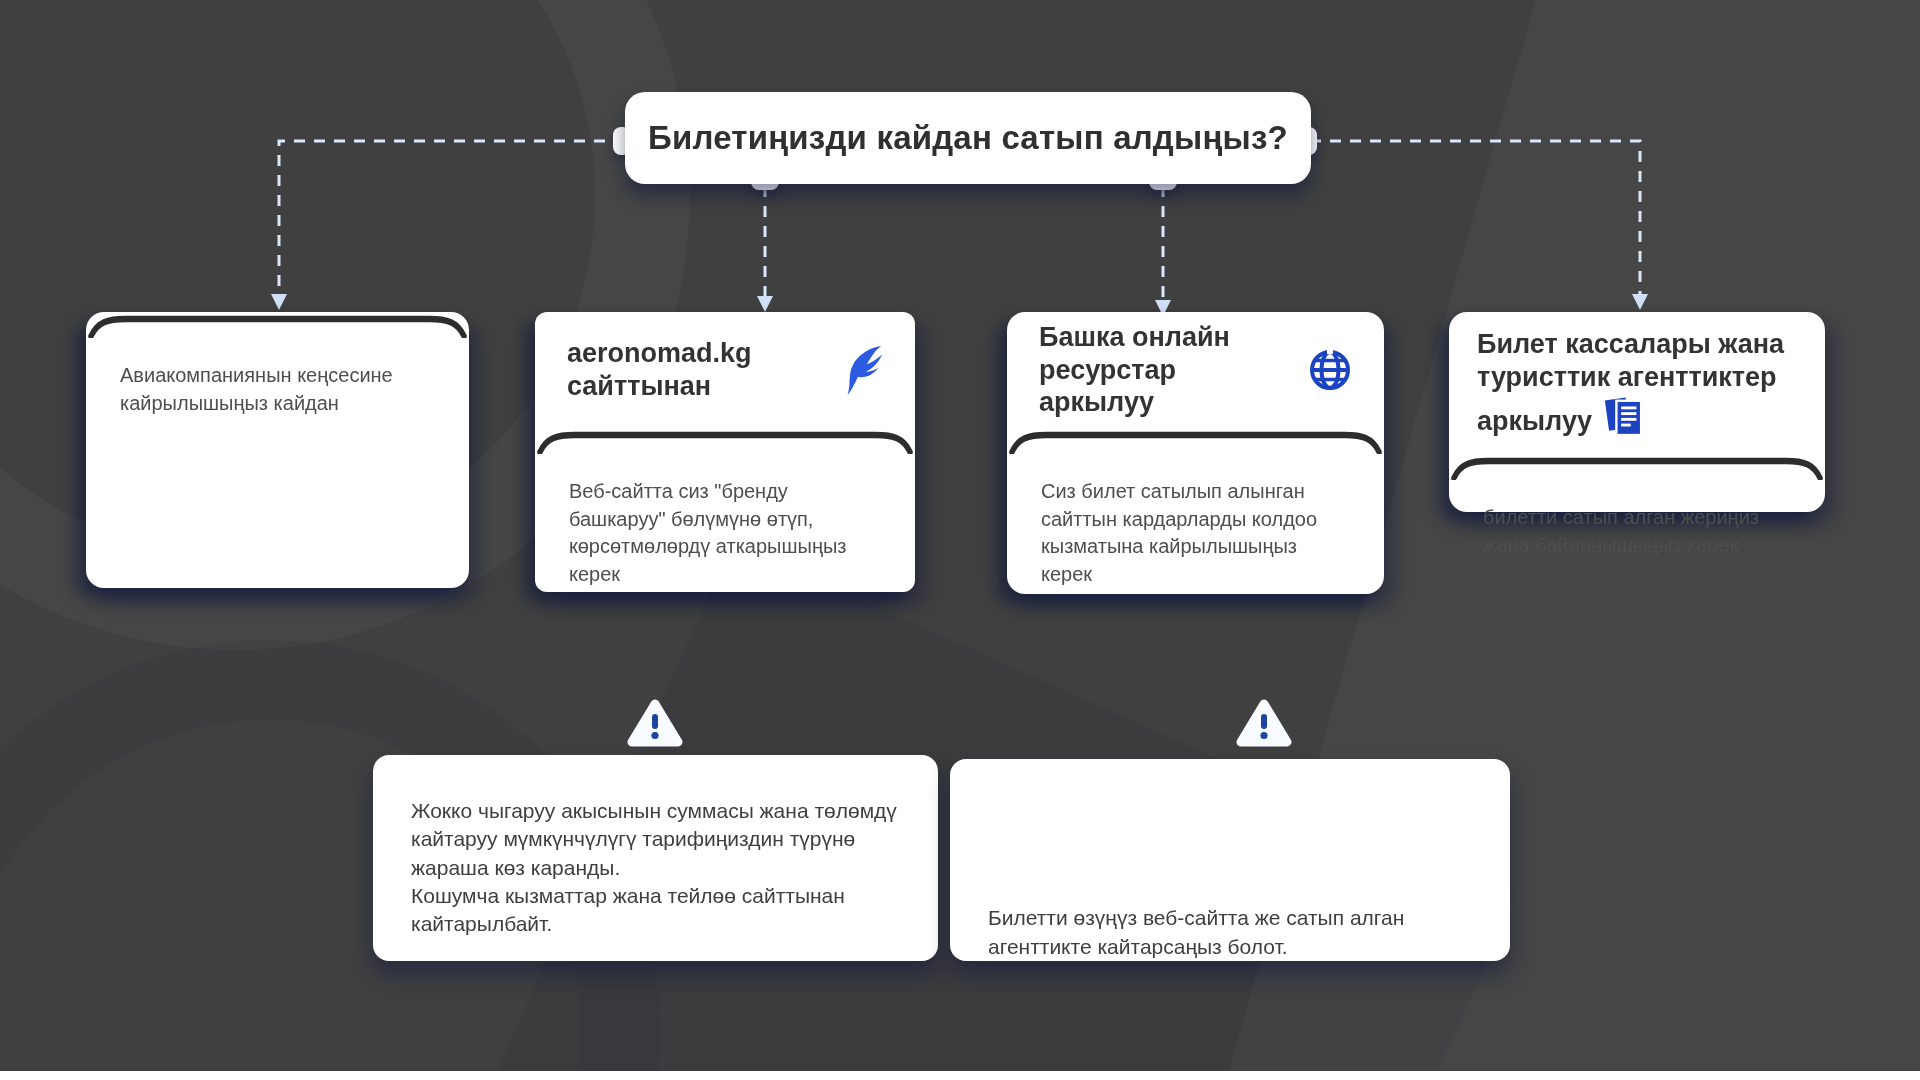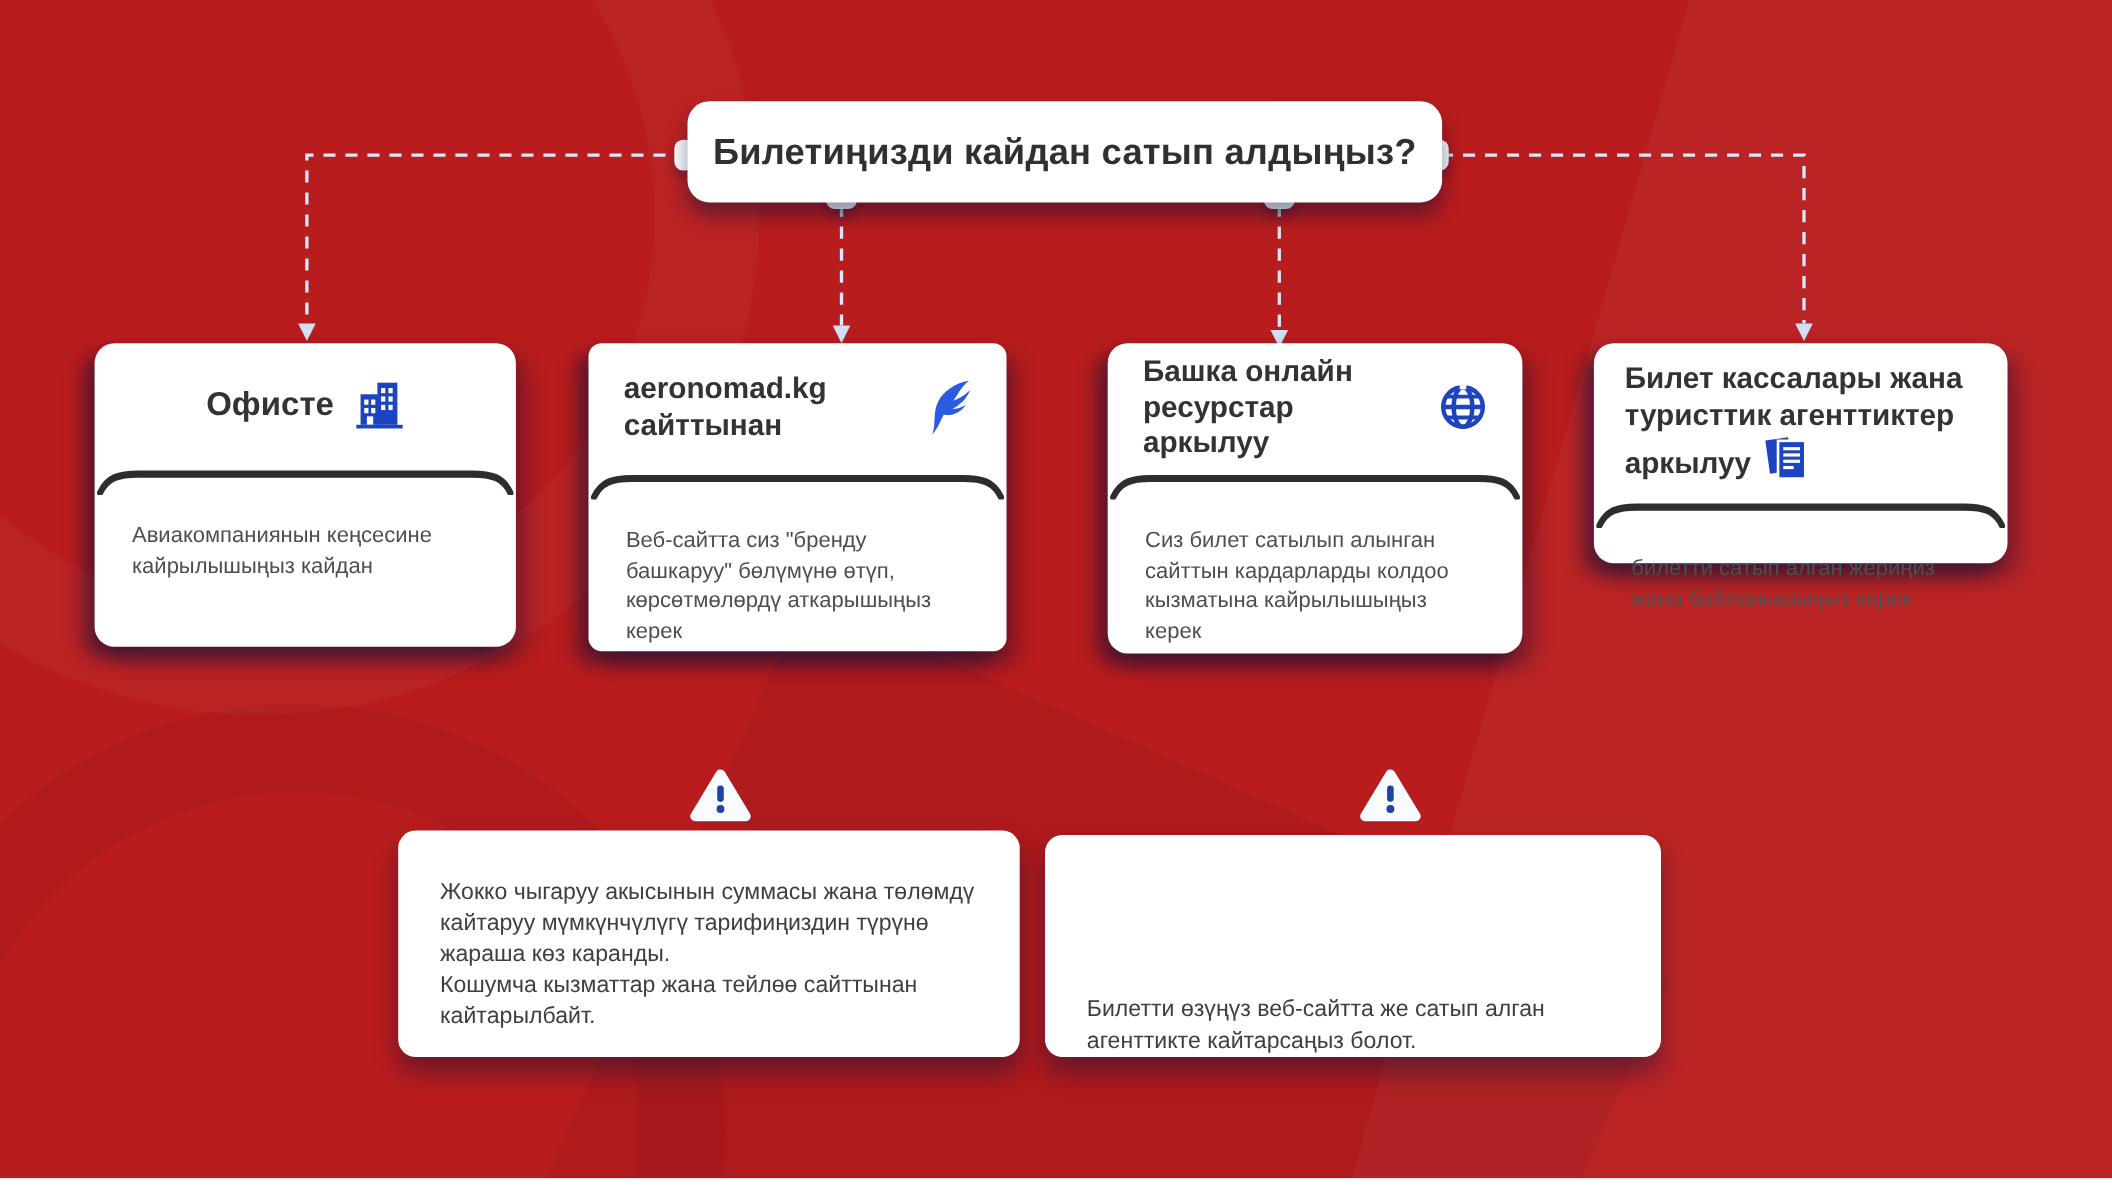--- a/index.html
+++ b/index.html
@@ -1,18 +1,18 @@
 <!DOCTYPE html>
 <html><head>
 <meta charset="utf-8">
 <style>
   html,body{margin:0;padding:0;background:#0d2a86;}
   #stage{
     position:relative;width:1920px;height:1080px;overflow:hidden;
-    background:#b91c1c;
+    background:#404040;
     font-family:"Liberation Sans", sans-serif;
   }
   
   .bg-shape{position:absolute;pointer-events:none;}
   .bg-swirl{left:-220px;top:-260px;width:720px;height:720px;border:95px solid rgba(255,255,255,0.03);border-radius:50%;}
   .bg-band{left:1380px;top:-240px;width:950px;height:1700px;background:rgba(255,255,255,0.035);transform:rotate(16deg);}
   .bg-wedge{left:520px;top:680px;width:860px;height:860px;background:rgba(0,0,40,0.05);transform:rotate(24deg);}
   .bg-swirl2{left:-120px;top:640px;width:620px;height:620px;border:80px solid rgba(0,0,40,0.045);border-radius:50%;}
 
   
@@ -63,21 +63,21 @@
   
   .warn-icon{position:absolute;width:56px;height:50px;}
   #warn-0{left:627px;top:698px;}
   #warn-1{left:1236px;top:698px;}
   .note{
     position:absolute;background:#ffffff;border-radius:16px;
     box-shadow:0 14px 22px rgba(6,16,60,0.42);
     box-sizing:border-box;color:#3f3f3f;font-size:21px;line-height:1.35;
   }
   .note p{margin:0;}
-  #note-0{left:362px;top:755px;width:565px;height:206px;padding:42px 40px 0 38px;}
+  #note-0{left:373px;top:755px;width:565px;height:206px;padding:42px 40px 0 38px;}
   #note-1{left:950px;top:759px;width:560px;height:202px;padding:4px 40px 0 38px;display:flex;flex-direction:column;justify-content:flex-end;}
 
   .bottom-strip{position:absolute;left:0;top:1071px;width:1920px;height:9px;background:#ffffff;}
 </style>
 </head>
 <body>
 
 <div id="stage">
 
   <div class="bg-shape bg-swirl"></div>
@@ -103,41 +103,20 @@
   <div class="tab tab-left"></div>
   <div class="tab tab-right"></div>
   <div class="tab tab-b1"></div>
   <div class="tab tab-b2"></div>
 
   <div class="title-box">
     <span class="t">Билетиңизди кайдан сатып алдыңыз?</span>
   </div>
 
   <div class="card" id="card-0">
-    <div class="card-header">
-      <span class="card-title">Офисте</span>
-      <span class="icon">
-        <svg width="46" height="44" viewBox="0 0 48 46">
-          <rect x="22" y="2" width="19" height="40" fill="#1d44c0"></rect>
-          <rect x="6" y="13" width="17" height="29" fill="#1d44c0"></rect>
-          <rect x="25.5" y="7" width="4" height="5" fill="#fff"></rect>
-            <rect x="32.5" y="7" width="4" height="5" fill="#fff"></rect>
-          <rect x="25.5" y="15" width="4" height="5" fill="#fff"></rect>
-            <rect x="32.5" y="15" width="4" height="5" fill="#fff"></rect>
-          <rect x="25.5" y="23" width="4" height="5" fill="#fff"></rect>
-            <rect x="32.5" y="23" width="4" height="5" fill="#fff"></rect>
-          <rect x="9.5" y="18" width="4" height="5" fill="#fff"></rect>
-            <rect x="16" y="18" width="4" height="5" fill="#fff"></rect>
-          <rect x="9.5" y="26" width="4" height="5" fill="#fff"></rect>
-            <rect x="16" y="26" width="4" height="5" fill="#fff"></rect>
-          <rect x="12" y="34" width="6" height="8" fill="#fff"></rect>
-          <rect x="2" y="42" width="44" height="3.5" fill="#1d44c0"></rect>
-        </svg>
-      </span>
-    </div>
     <svg class="divider" viewBox="0 0 460 26" preserveAspectRatio="none">
       <path d="M6 24 C14 10 26 7 48 7 L412 7 C434 7 446 10 454 24" stroke="#2d2d2d" stroke-width="6.5" fill="none" stroke-linecap="round"></path>
     </svg>
     <div class="card-body">Авиакомпаниянын кеңсесине кайрылышыңыз кайдан</div>
   </div>
 
   <div class="card" id="card-1">
     <div class="card-header">
       <span class="card-title">aeronomad.kg сайттынан</span>
       <span class="icon">

